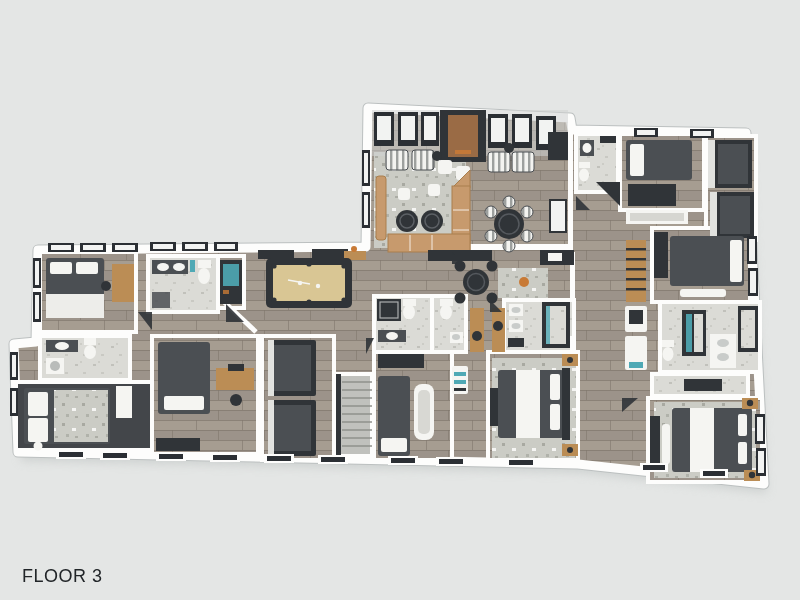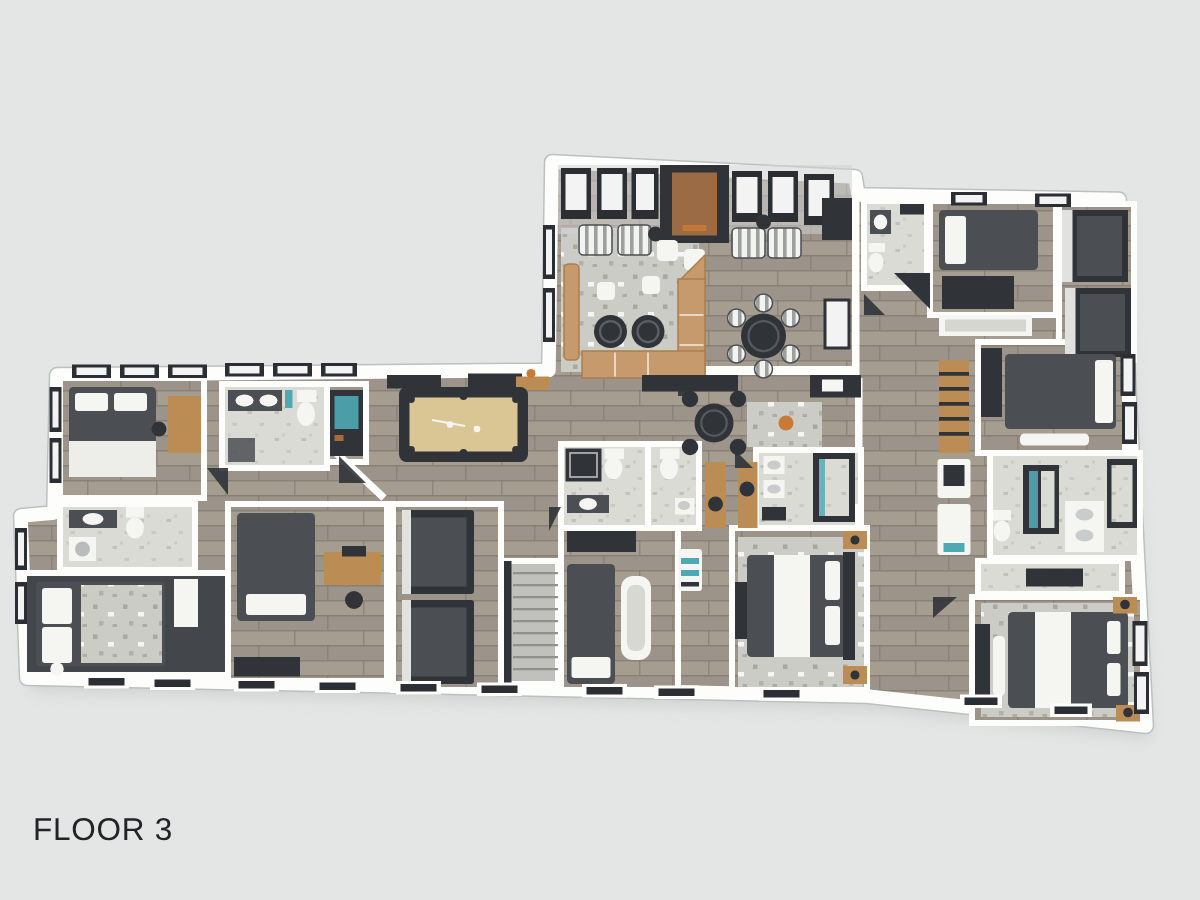--- a/index.html
+++ b/index.html
@@ -1,18 +1,18 @@
 <!DOCTYPE html>
 <html style="--background: #e4e6e5; --shadow: #c9cdcc; --text: #212528; --wall: #fdfdfc; --wall-edge: #bcc0c0; --floor-wood: #a69d91; --floor-wood2: #9c938a; --floor-wood-line: #80776c; --floor-light: #dbdbd6; --floor-light-speck: #b7b7b0; --floor-dark: #43464a; --stair: #c0c1bd; --stair-line: #8f918c; --rug-base: #cbccc5; --rug-speck: #9fa098; --furn-dark: #4b4f53; --furn-darker: #303438; --furn-white: #f5f5f2; --tan: #c79a6d; --tan-edge: #a97f4e; --wood: #bb8d55; --pool-felt: #d9c694; --teal: #4fa9b5; --orange: #c87a36; --window-frame: #2b2f34; --window-glass: #f2f3f2; --fireplace-brown: #9a6b45;"><head>
 <meta charset="utf-8">
 <style>
   html,body{margin:0;padding:0;background:#e4e6e5;}
   .stage{position:relative;width:800px;height:600px;background:var(--background,#e4e6e5);
          font-family:"Liberation Sans",sans-serif;overflow:hidden;}
-  .floor-label{position:absolute;left:22px;top:542px;font-size:21px;font-weight:500;
+  .floor-label{position:absolute;left:22px;top:566px;font-size:18px;font-weight:500;
                letter-spacing:0.5px;color:var(--text,#212528);text-align:right;}
   svg{position:absolute;left:0;top:0;}
   
   .wall{fill:var(--wall);}
   .edge{fill:none;stroke:var(--wall-edge);stroke-width:11;stroke-linejoin:round;}
   .wallstroke{fill:url(#pWood);stroke:var(--wall);stroke-width:9;stroke-linejoin:round;}
   .room{stroke:var(--wall);stroke-width:4;}
   .f-wood{fill:url(#pWood);}
   .f-light{fill:url(#pLight);}
   .f-dark{fill:var(--floor-dark);}

